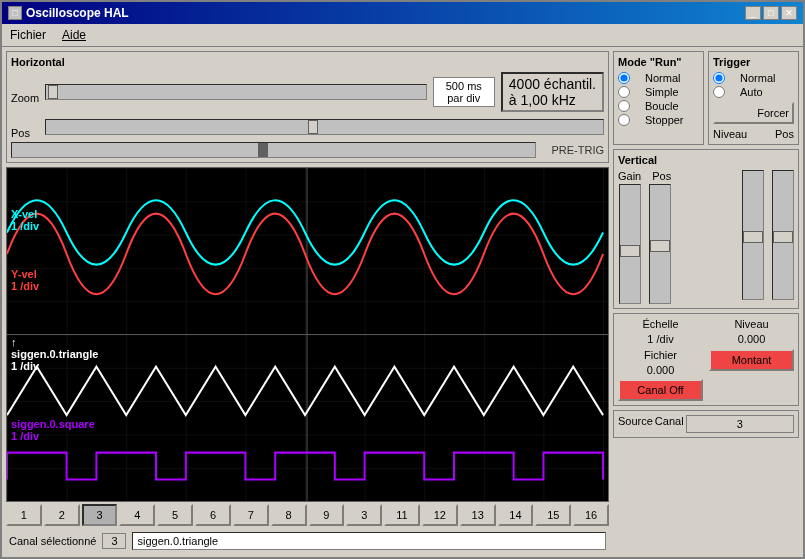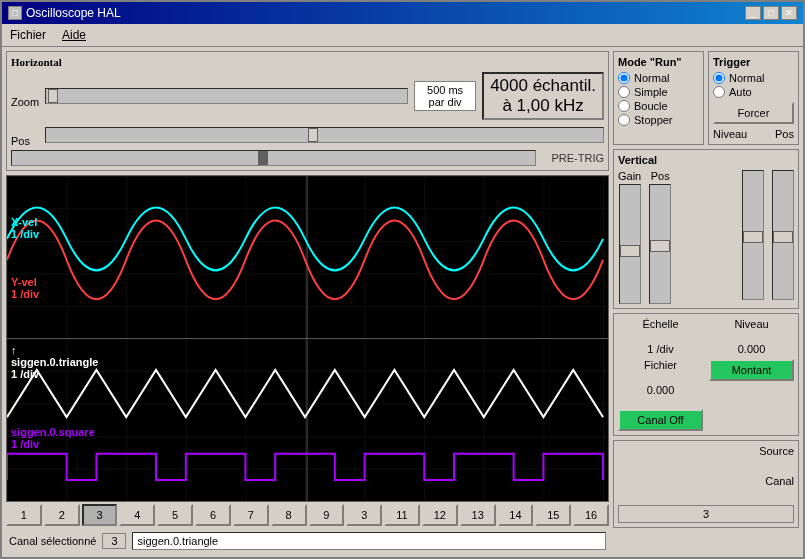--- a/index.html
+++ b/index.html
@@ -33,21 +33,21 @@
       align-items: center;
       gap: 4px;
     }
     .title-icon {
       width: 14px; height: 14px;
       background: #c0c0c0;
       border: 1px solid #808080;
       font-size: 9px;
       display: flex; align-items: center; justify-content: center;
     }
-    .title-text { font-size: 12px; font-weight: normal; }
+    .title-text { font-size: 12px; font-weight: bold; }
     .title-buttons { display: flex; gap: 2px; }
     .title-btn {
       width: 16px; height: 14px;
       background: #d4d0c8;
       border: 1px solid #808080;
       font-size: 9px;
       display: flex; align-items: center; justify-content: center;
       cursor: pointer;
     }
     .menu-bar {
@@ -78,21 +78,20 @@
     .horizontal-section {
       background: #d4d0c8;
       border: 1px solid #808080;
       padding: 4px;
       margin-bottom: 4px;
     }
     .horizontal-label {
       font-size: 11px;
       font-weight: bold;
       margin-bottom: 4px;
-      font-family: Liberation Serif, serif;
     }
     .slider-row {
       display: flex;
       align-items: center;
       gap: 6px;
       margin-bottom: 3px;
     }
     .slider-label { width: 28px; font-size: 11px; margin-top: 12px; }
     .slider-track {
       flex: 1;
@@ -113,22 +112,21 @@
       background: white;
       border: 1px solid #808080;
       padding: 2px 12px;
       font-size: 11px;
       text-align: center;
     }
     .h-value-big {
       background: #d4d0c8;
       border: 2px inset #808080;
       padding: 2px 6px;
-      font-size: 17px;
-      text-align: center;
+      font-size: 14px;
       white-space: nowrap;
     }
     .pretrig-row {
       display: flex;
       align-items: center;
       gap: 11px;
       margin-top: 2px;
     }
     .pretrig-track {
       flex: 1;
@@ -213,38 +211,38 @@
       background: #d4d0c8;
     }
     .section-title {
       font-size: 11px;
       font-weight: bold;
       margin-bottom: 4px;
     }
     .radio-row {
       display: flex;
       align-items: center;
-      gap: 4px;
+      gap: 15px;
       margin-bottom: 2px;
     }
     .radio-input { width: 12px; height: 12px; cursor: pointer; }
     .radio-label { font-size: 11px; cursor: pointer; }
     .mode-trigger-row {
       display: flex;
       gap: 4px;
     }
     .forcer-btn {
       display: block;
       width: 100%;
       background: #d4d0c8;
       border: 2px outset #d4d0c8;
       font-size: 11px;
       padding: 3px;
       cursor: pointer;
-      text-align: center;
+      text-align: right;
       margin-top: 4px;
     }
     .niveau-pos-header {
       display: flex;
       justify-content: space-between;
       font-size: 11px;
       margin-top: 4px;
     }
     .vertical-section {
       border: 1px solid #808080;
@@ -254,21 +252,21 @@
     .vertical-title { font-size: 11px; font-weight: bold; margin-bottom: 4px; }
     .sliders-row {
       display: flex;
       gap: 8px;
       justify-content: center;
       align-items: flex-start;
     }
     .slider-col {
       display: flex;
       flex-direction: column;
-      align-items: center;
+      align-items: flex-end;
       gap: 2px;
     }
     .slider-col-label { font-size: 11px; }
     .vslider-container {
       width: 22px;
       height: 120px;
       background: #c0c0c0;
       border: 1px inset #808080;
       position: relative;
     }
@@ -287,42 +285,42 @@
     }
     .en-row {
       display: flex;
       gap: 6px;
     }
     .en-col {
       flex: 1;
       display: flex;
       flex-direction: column;
       align-items: center;
-      gap: 13px;
+      gap: 3px;
     }
     .en-label { font-size: 11px; text-align: center; }
     .action-btn {
       width: 100%;
-      background: #22c55e;
+      background: #ef4444;
       border: 2px outset #d4d0c8;
       font-size: 11px;
       padding: 3px 2px;
       cursor: pointer;
       text-align: center;
     }
     .source-canal-section {
       border: 1px solid #808080;
       padding: 4px;
       background: #d4d0c8;
     }
     .sc-row {
       display: flex;
       gap: 4px;
     }
-    .sc-col { flex: 1; display: flex; flex-direction: column; align-items: flex-end; gap: 18px; }
+    .sc-col { flex: 1; display: flex; flex-direction: row; align-items: flex-start; gap: 2px; }
     .sc-label { font-size: 11px; text-align: center; }
     .sc-value {
       background: #d4d0c8;
       border: 1px solid #808080;
       padding: 2px 4px;
       font-size: 11px;
       text-align: center;
       width: 100%;
     }
     svg.waveform { position: absolute; top: 0; left: 0; width: 100%; height: 100%; }

